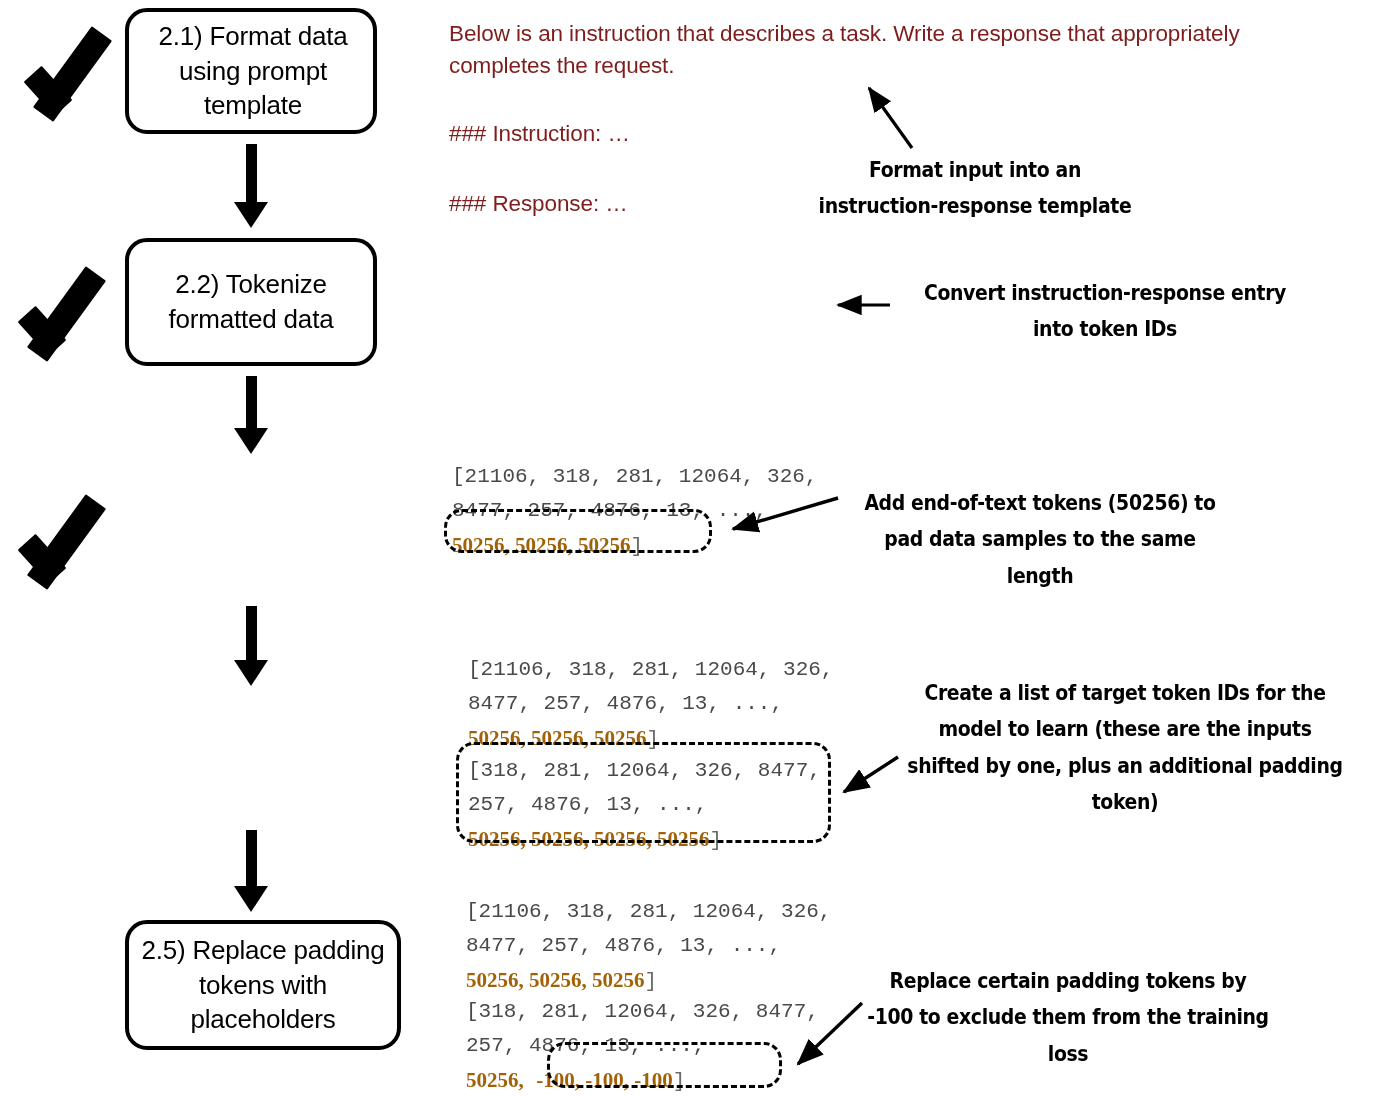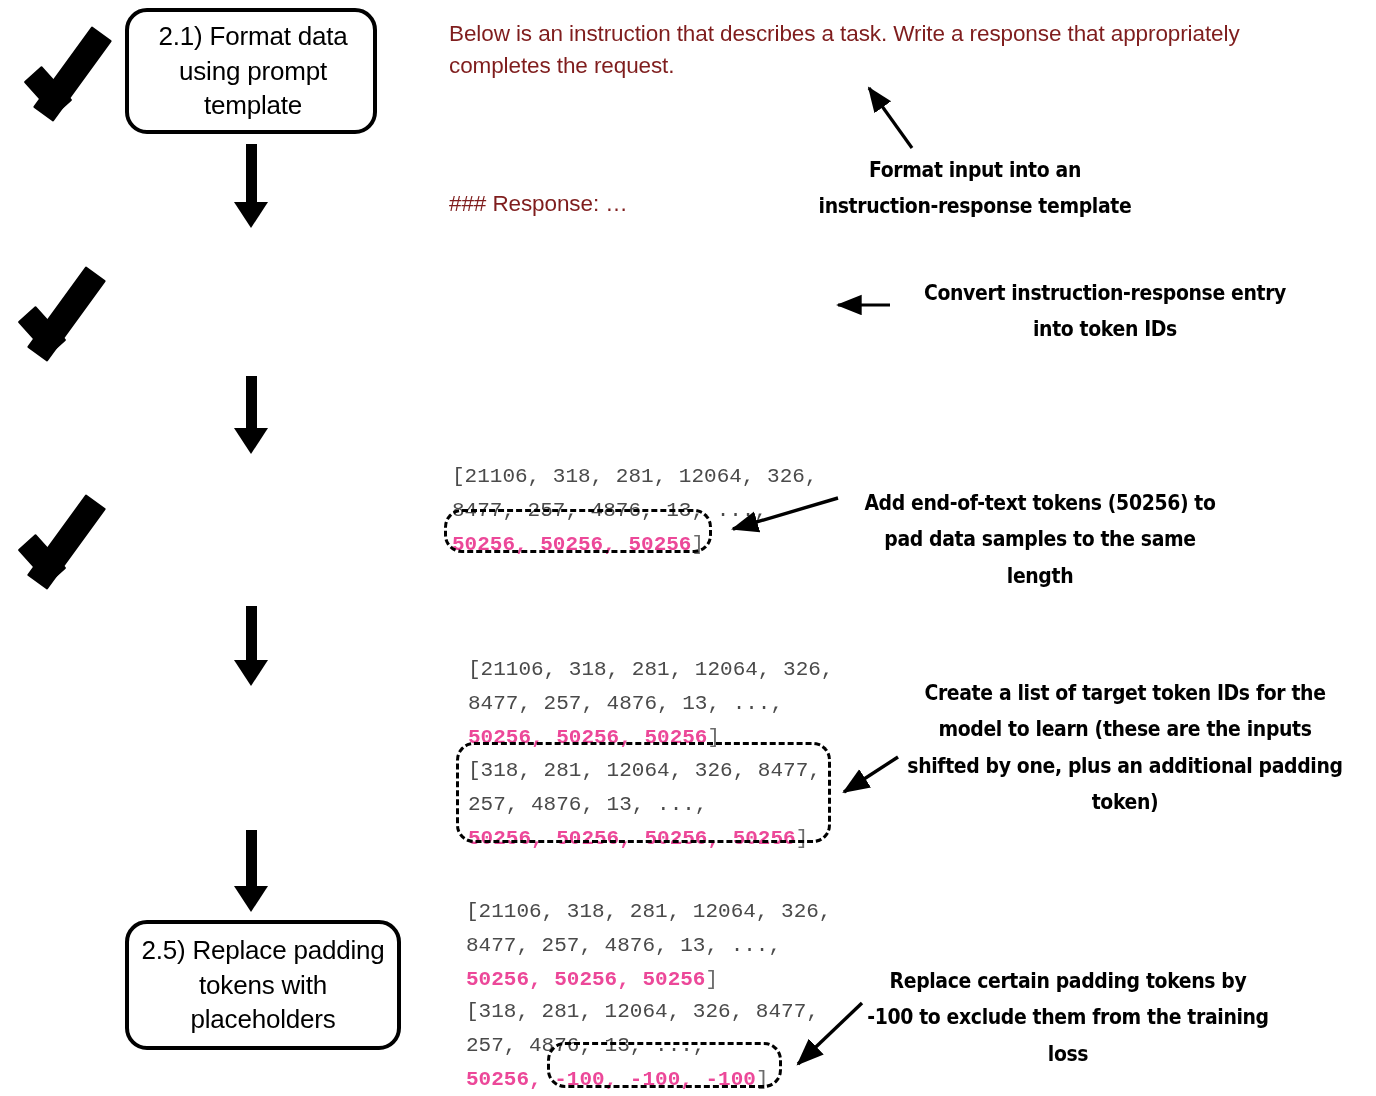--- a/index.html
+++ b/index.html
@@ -83,22 +83,23 @@
   }
   .mono {
     position: absolute;
     font-family: "Liberation Mono", "DejaVu Sans Mono", monospace;
     font-size: 21px;
     line-height: 1.62;
     color: #4a4a4a;
     white-space: pre;
   }
   .mono b {
-    color: #ec4899;
+    color: #a16207;
     font-weight: bold;
+    font-family: Liberation Serif, serif;
   }
   .mono .dim {
     color: #6b6b6b;
     font-weight: normal;
   }
 
   
   .callout {
     position: absolute;
     font-family: "DejaVu Sans", sans-serif;
@@ -134,20 +135,23 @@
 </style>
 </head>
 <body>
 
 <div id="page">
 
   <div class="flow-box" style="left:125px; top:8px; width:252px; height:126px;padding-left:14px;">
     <span>2.1) Format data using prompt template</span>
   </div>
 
+  <div class="flow-box" style="left:125px; top:238px; width:252px; height:128px;">
+    <span>2.2) Tokenize formatted data</span>
+  </div>
 
 
 
   <div class="flow-box" style="left:125px; top:920px; width:276px; height:130px;">
     <span>2.5) Replace padding tokens with placeholders</span>
   </div>
 
   <div class="down-arrow" style="left:231px; top:144px; height:86px;">
     <div class="shaft" style="height:60px;"></div>
     <div class="head" style="top:58px;"></div>
@@ -178,20 +182,21 @@
     <div class="long" style="left:30px; top:6px; width:25px; height:100px; transform:rotate(36deg); transform-origin:center;"></div>
   </div>
 
   <div class="checkmark" style="left:24px; top:486px; width:110px; height:100px;">
     <div class="short" style="left:6px; top:50px; width:24px; height:46px; transform:rotate(-42deg); transform-origin:center;"></div>
     <div class="long" style="left:30px; top:6px; width:25px; height:100px; transform:rotate(36deg); transform-origin:center;"></div>
   </div>
 
   <div class="prose" style="left:449px; top:18px; width:830px;">Below is an instruction that describes a task. Write a response that appropriately completes the request.</div>
 
+  <div class="prose" style="left:449px; top:118px; width:400px;">### Instruction: …</div>
 
   <div class="prose" style="left:449px; top:188px; width:400px;">### Response: …</div>
 
   <div class="callout" style="left:800px; top:152px; width:350px;">Format input into an instruction-response template</div>
 
 
   <div class="callout" style="left:905px; top:275px; width:400px;">Convert instruction-response entry into token IDs</div>
 
   <div class="mono" style="left:452px; top:460px;"><span>[21106, 318, 281, 12064, 326,</span>
 <span>8477, 257, 4876, 13, ...,</span>

